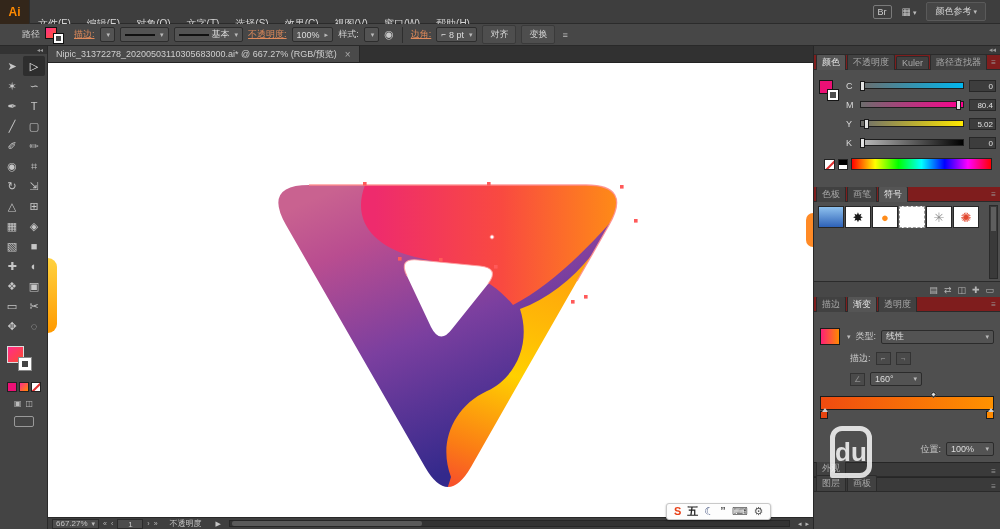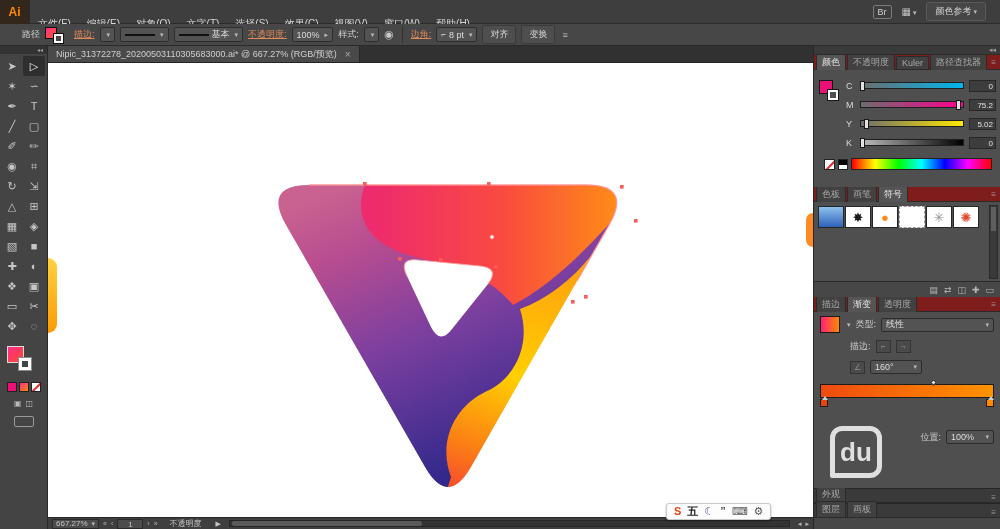--- a/index.html
+++ b/index.html
@@ -127,21 +127,21 @@
   .tile { width:26px; height:22px; border:1px solid #262626; display:inline-flex; align-items:center;
     justify-content:center; font-size:13px; margin:0 1px 1px 0; background:#fff; vertical-align:top; }
   .tile.dashed { border:1px dashed #9a9a9a; }
   .sym-scroll { position:absolute; right:2px; top:3px; bottom:18px; width:9px; background:#3a3a3a; border:1px solid #2a2a2a; }
   .sym-thumbv { position:absolute; left:1px; top:1px; width:5px; height:24px; background:#5e5e5e; }
   .sym-foot { position:absolute; left:0; right:0; bottom:0; height:16px; background:#474747;
     border-top:1px solid #2b2b2b; display:flex; align-items:center; justify-content:flex-end; gap:6px;
     padding:0 6px; font-size:9px; color:#b5b5b5; }
 
   
-  .grad-body { height:176px; padding:4px 6px 0 6px; }
+  .grad-body { height:150px; padding:16px 6px 0 6px; }
   .grow { display:flex; align-items:center; gap:5px; margin-bottom:7px; }
   .gswatch { width:20px; height:17px; border:1px solid #1c1c1c; background:linear-gradient(90deg,#ff1f78,#ff8a00); }
   .glabel { font-size:9px; color:#cfcfcf; }
   .gsel { background:#535353; border:1px solid #2b2b2b; border-radius:2px; height:14px;
     display:flex; align-items:center; gap:4px; padding:0 4px; font-size:9px; color:#ddd; }
   .gbtn { width:15px; height:13px; background:#4a4a4a; border:1px solid #333; color:#8f8f8f;
     font-size:8px; display:flex; align-items:center; justify-content:center; }
   .gbar { position:relative; height:14px; border:1px solid #1c1c1c;
     background:linear-gradient(90deg,#ef4b10,#ff9200); margin-top:10px; }
   .gdiamond { position:absolute; top:-5px; left:64%; width:5px; height:5px; background:#ddd; border:1px solid #222; transform:rotate(45deg); }
@@ -156,21 +156,21 @@
   .bottabs { display:flex; align-items:flex-end; height:15px; background:#3a3a3a;
     border-top:1px solid #262626; border-bottom:1px solid #2a2a2a; padding-left:2px; gap:1px; }
 
   
   .ime { position:absolute; left:666px; top:503px; height:17px; background:#fdfdfd; border:1px solid #c9c9c9;
     border-radius:3px; display:flex; align-items:center; gap:6px; padding:0 7px; z-index:40;
     box-shadow:0 1px 2px rgba(0,0,0,.35); font-size:11px; }
   .ime span { font-weight:bold; line-height:15px; }
   .watermark { position:absolute; left:830px; top:426px; z-index:30; display:flex; align-items:flex-end;
     gap:6px; opacity:.82; pointer-events:none; }
-  .wm-bubble { width:52px; height:52px; border:5px solid #fff; border-radius:12px 12px 12px 2px;
+  .wm-bubble { width:42px; height:52px; border:5px solid #fff; border-radius:12px 12px 12px 2px;
     color:#fff; font-size:26px; font-weight:bold; display:flex; align-items:center; justify-content:center; }
   .wm-text { color:#fff; font-size:34px; font-weight:bold; letter-spacing:2px; }
 </style>
 </head>
 <body>
 
 <div class="menubar">
   <div class="ai-logo">Ai</div>
   <div class="menu-items" id="menu-items">
       <span class="menu-item">文件(F)</span>
@@ -377,21 +377,21 @@
           <div class="track tr-C">
             <span class="thumb" style="left: 2%;"></span>
           </div>
           <div class="chval">0</div>
         </div>
         <div class="chrow">
           <span class="chlabel">M</span>
           <div class="track tr-M">
             <span class="thumb" style="left: 96%;"></span>
           </div>
-          <div class="chval">75.2</div>
+          <div class="chval">80.4</div>
         </div>
         <div class="chrow">
           <span class="chlabel">Y</span>
           <div class="track tr-Y">
             <span class="thumb" style="left: 6%;"></span>
           </div>
           <div class="chval">5.02</div>
         </div>
         <div class="chrow">
           <span class="chlabel">K</span>

